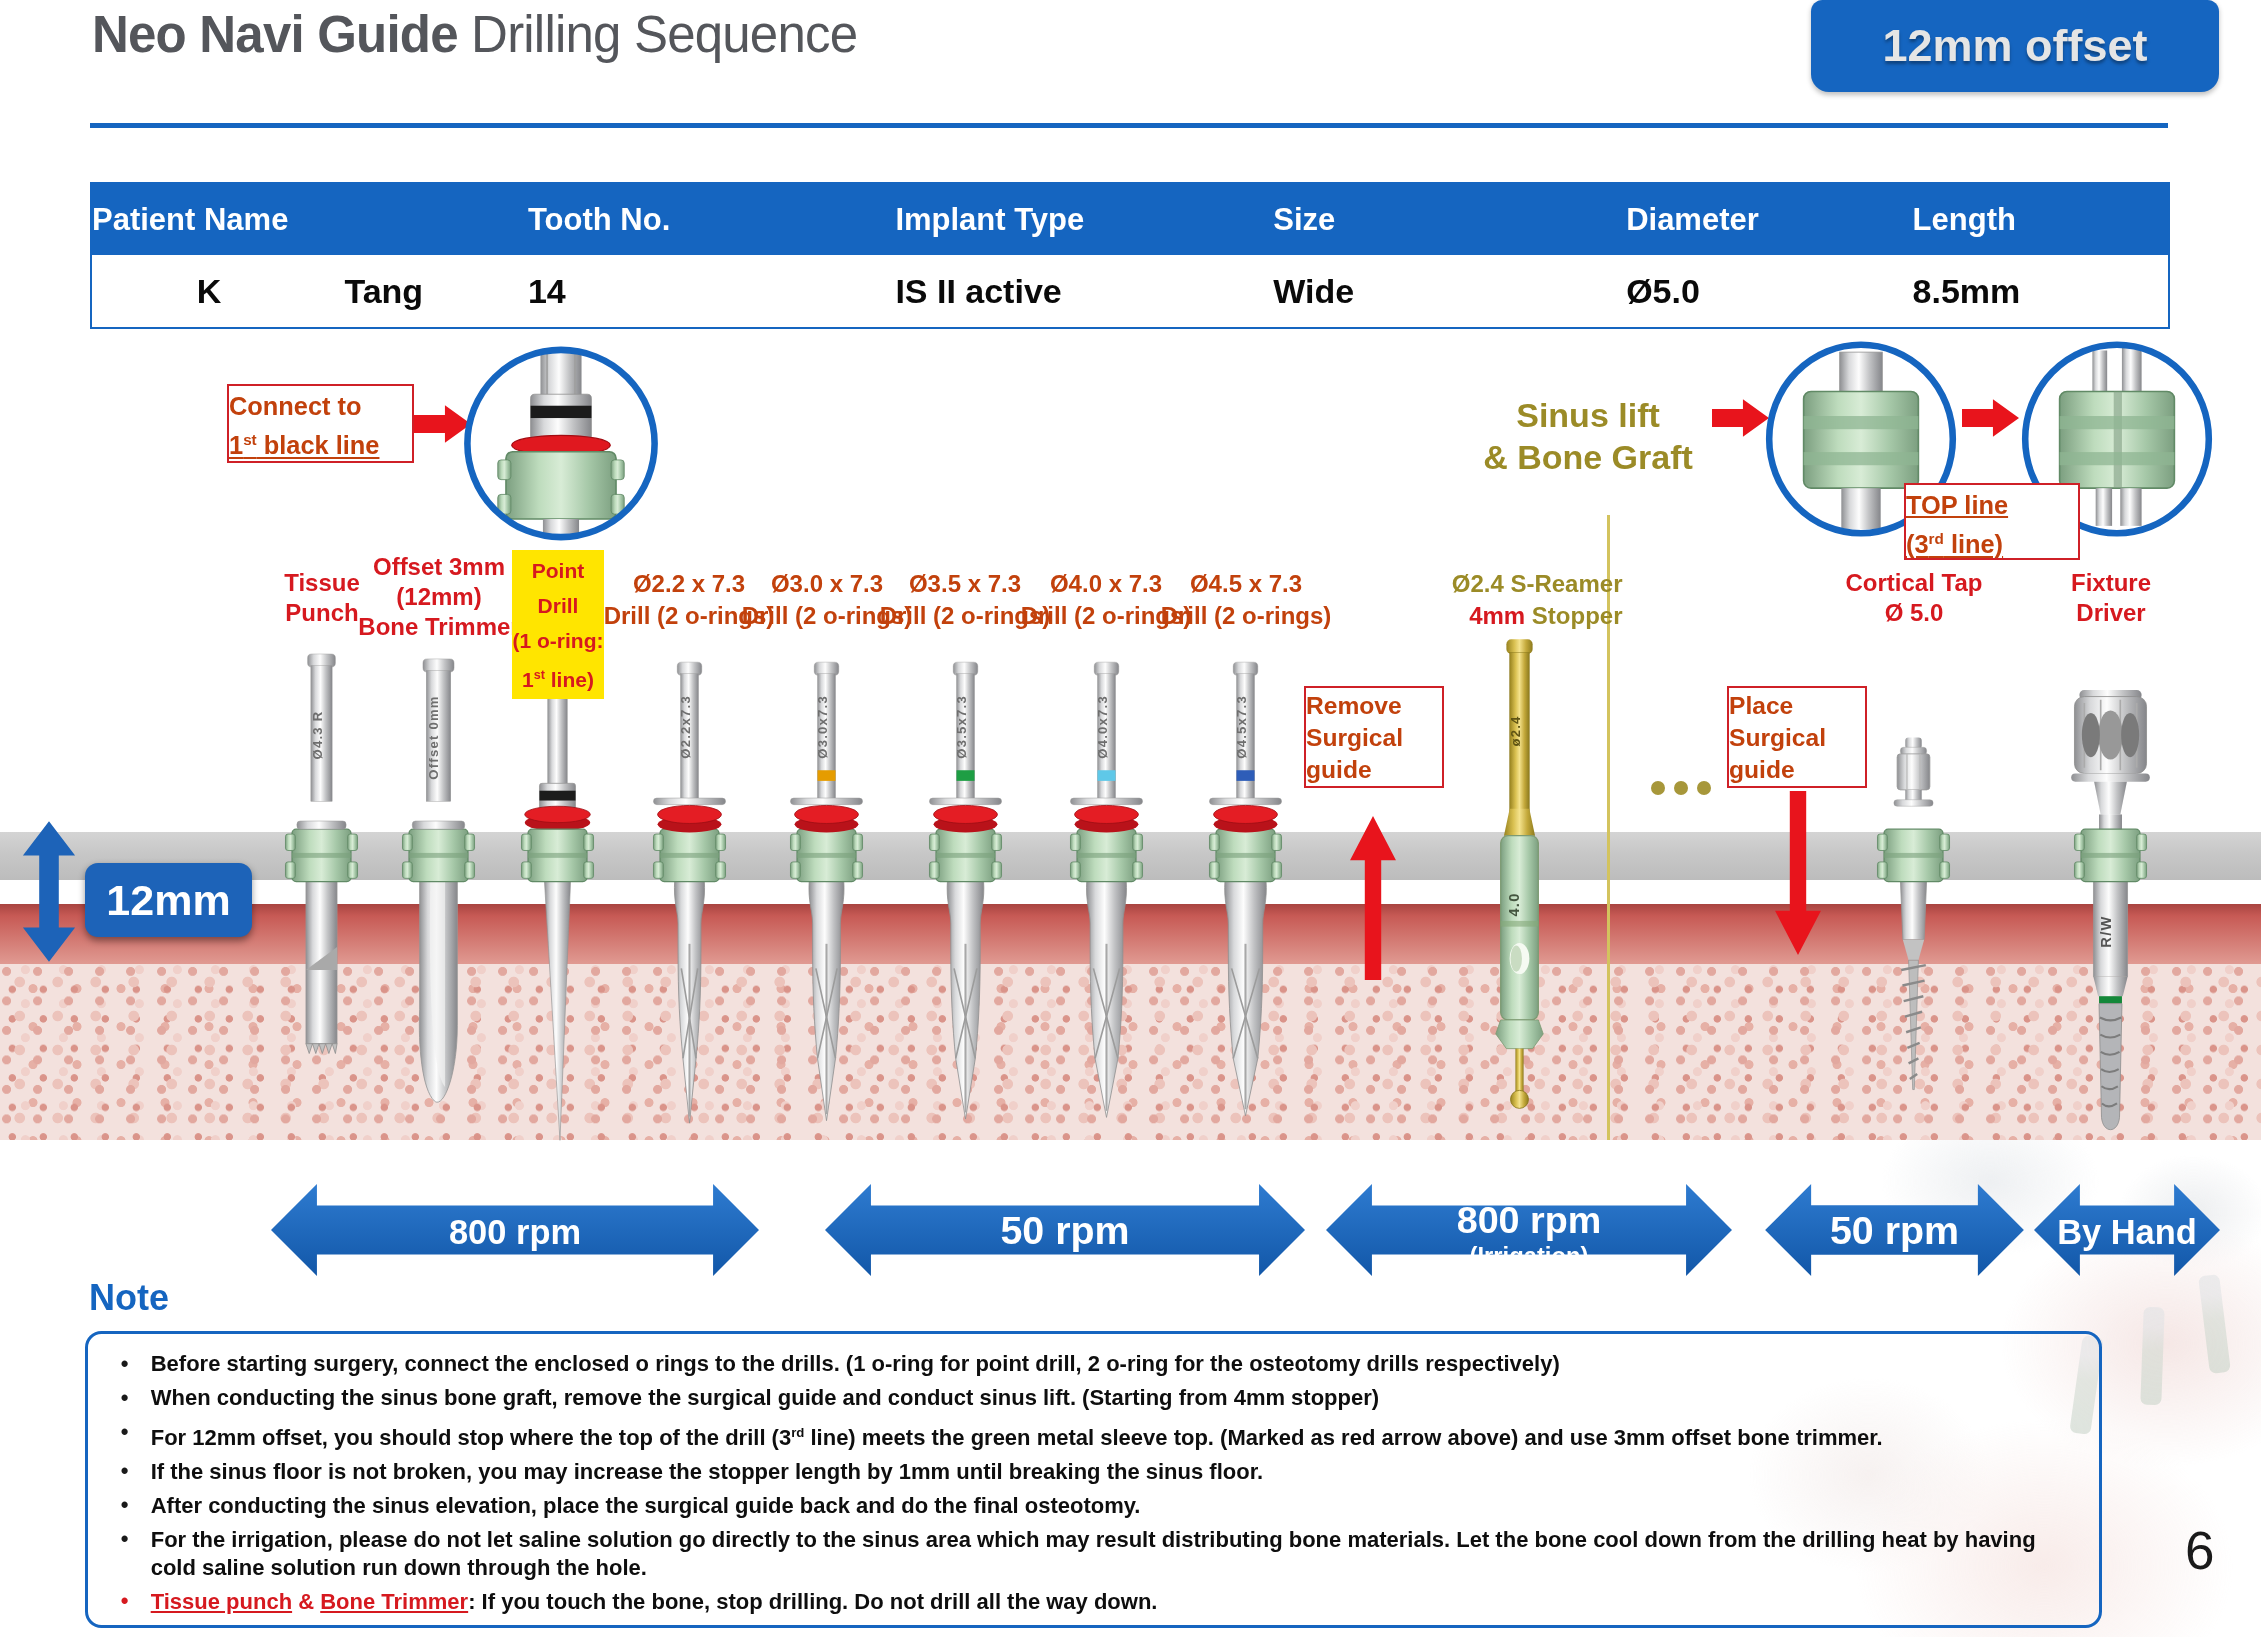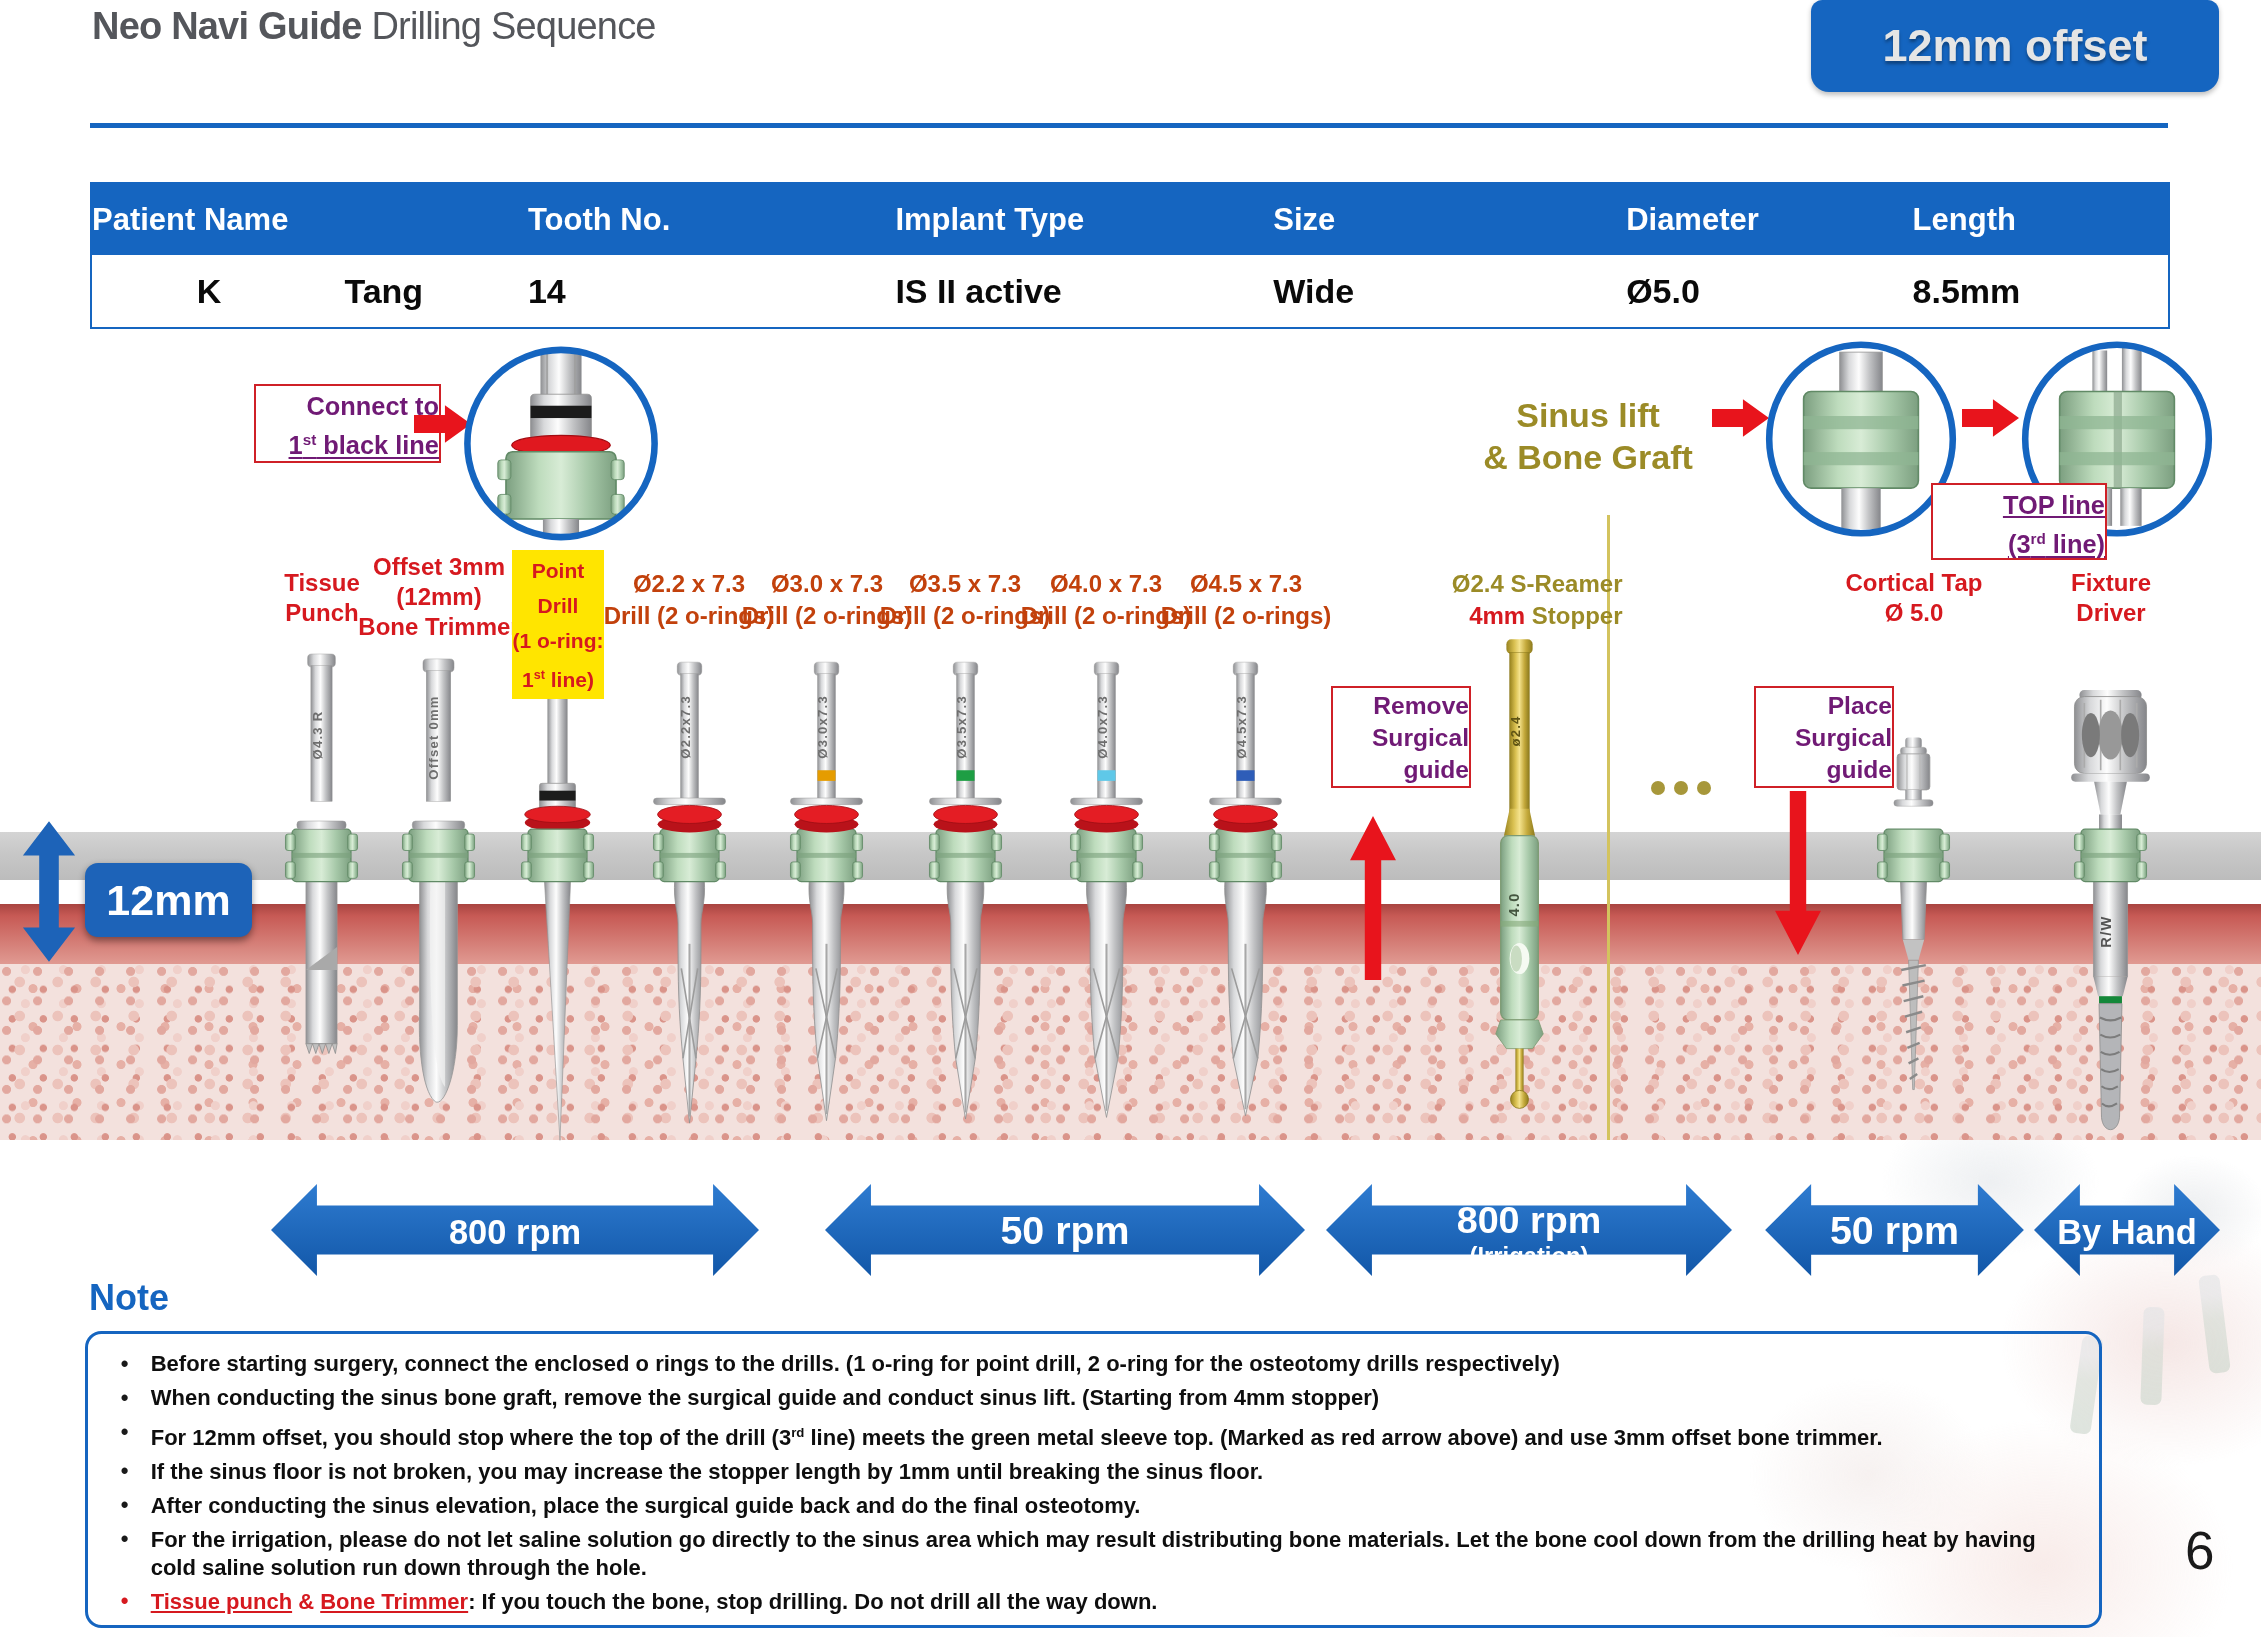--- a/index.html
+++ b/index.html
@@ -1,19 +1,19 @@
 <!DOCTYPE html>
 <html style="font-size:13px"><head>
 <meta charset="utf-8">
 <style>
   html,body{margin:0;padding:0;background:#ffffff;font-family:"Liberation Sans",sans-serif;}
   .page{position:relative;width:2261px;height:1637px;background:#fff;overflow:hidden;}
 
   
-  .page-title{position:absolute;left:92px;top:4.9px;font-size:38px;color:#54565b;letter-spacing:-0.8px;white-space:nowrap;}
+  .page-title{position:absolute;left:92px;top:4.9px;font-size:51px;color:#54565b;letter-spacing:-0.8px;white-space:nowrap;}
   .t-bold{font-weight:700;}
   .t-reg{font-weight:400;}
   .title-rule{position:absolute;left:90px;top:123px;width:2078px;height:4.9px;background:#1565c0;}
   .offset-badge{position:absolute;left:1811px;top:0;width:408px;height:92px;background:#1565c0;border-radius:11.5px 11.5px 18px 18px;color:#e5e5e5;font-size:45px;font-weight:700;display:flex;align-items:center;justify-content:center;text-shadow:0 2.5px 3.3px rgba(0,0,0,.35);box-shadow:0 2.5px 4.9px rgba(0,0,0,.25);}
 
   
   .info-table{position:absolute;left:90px;top:182px;width:2080px;border:2.5px solid #1565c0;box-sizing:border-box;}
   .thead{display:flex;background:#1565c0;color:#fff;font-weight:700;font-size:31px;height:71px;align-items:center;}
   .trow{display:flex;background:#fff;color:#0a0a0a;font-weight:700;font-size:34px;height:72px;align-items:center;}
   .cell{text-align:left;box-sizing:border-box;}
@@ -48,21 +48,21 @@
   .lab-black{color:#c2410c;font-size:24px;line-height:32px;}
   .lab-olive{color:#9b8b27;font-size:24px;line-height:32px;}
   .lab-hl{background:#ffe500;width:92px;padding:2.5px 0;font-size:21px;line-height:35px;}
   .sg-sup{vertical-align:super;font-size:60%;}
   .sg-b{font-weight:900;}
   .sg-redb{color:#d6191f;font-weight:800;}
   .sg-red{color:#d6191f;}
   .sg-redu{color:#d6191f;text-decoration:underline;}
 
   
-  .anno-box{position:absolute;border:2.5px solid #cf2027;background:#fff;color:#701a75;font-weight:700;text-align:right;box-sizing:border-box;z-index:5;margin-left:27px;}
+  .anno-box{position:absolute;border:2.5px solid #cf2027;background:#fff;color:#c2410c;font-weight:700;text-align:left;box-sizing:border-box;z-index:5;}
   .connect-box{left:227px;top:384px;width:187px;height:79px;font-size:25.4px;line-height:34px;padding-top:3.3px;}
   .connect-box .u,.topline-box .u{text-decoration:underline;}
   .topline-box{left:1904px;top:483px;width:176px;height:77px;font-size:25.4px;line-height:33px;padding-top:4.1px;}
   .guide-note-box{width:140px;height:102px;font-size:24.6px;line-height:32px;padding-top:1.6px;font-weight:600;}
   .remove-box{left:1304px;top:686px;}
   .place-box{left:1727px;top:686px;}
   .sinus-label{position:absolute;left:1459px;top:394px;width:258px;text-align:center;color:#9b8b27;font-weight:700;font-size:34px;line-height:42px;z-index:4;}
   .mm-badge{position:absolute;left:85px;top:863px;width:167px;height:74px;background:#1d63b8;border-radius:13px;color:#fff;font-size:43px;font-weight:700;display:flex;align-items:center;justify-content:center;box-shadow:0 3.3px 7.4px rgba(0,0,0,.4);z-index:5;}
   .dot{position:absolute;width:14px;height:14px;border-radius:50%;background:#a7973a;z-index:4;}
   .abs{position:absolute;z-index:5;}

